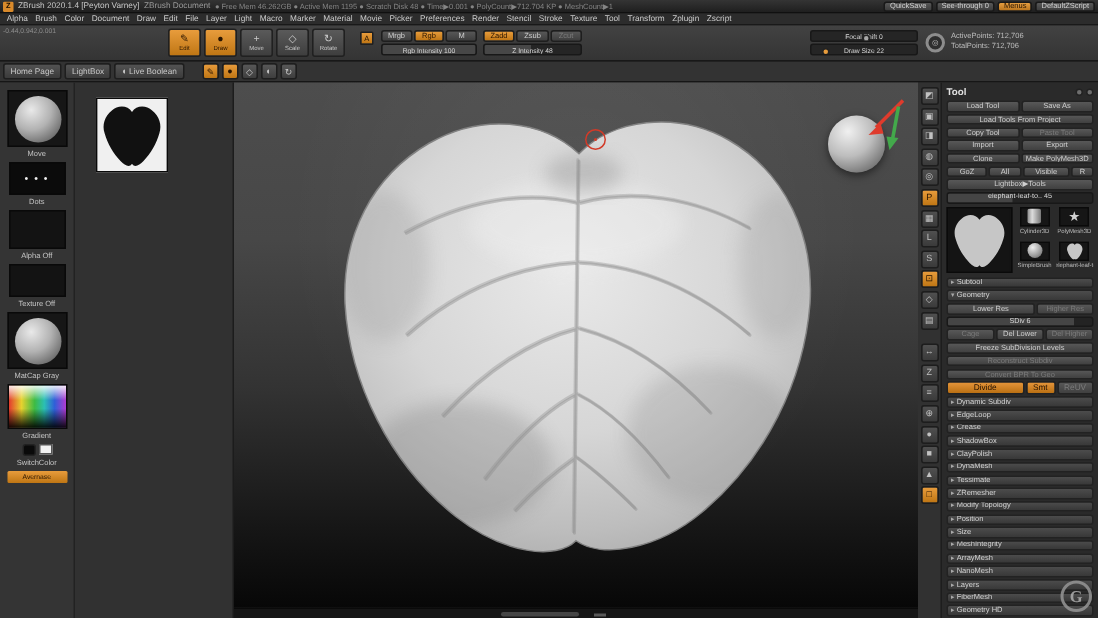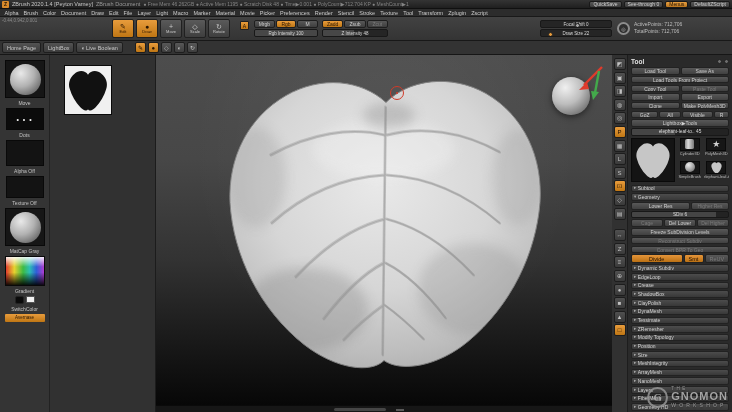--- a/index.html
+++ b/index.html
@@ -599,20 +599,15 @@
       <div class="secbar">
           <span class="caret">▸</span>
           <span>Geometry HD</span>
         </div>
 
     </div>
   </div>
 
   <div class="watermark">
     <div class="wm-emblem">G</div>
-    <div class="wm-text">
-      <span class="wm-the">THE</span>
-      <span class="wm-gnomon">GNOMON</span>
-      <span class="wm-workshop">WORKSHOP</span>
-    </div>
   </div>
 
 </div>
 
 </body></html>

